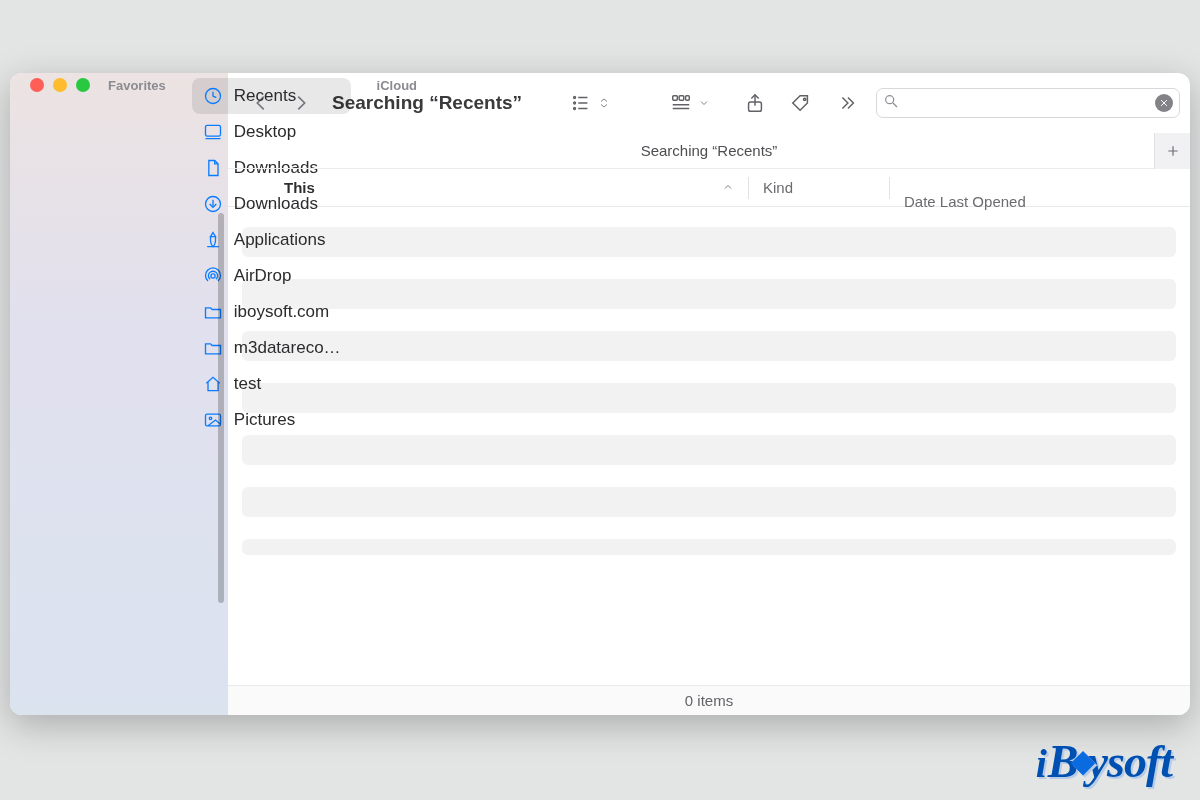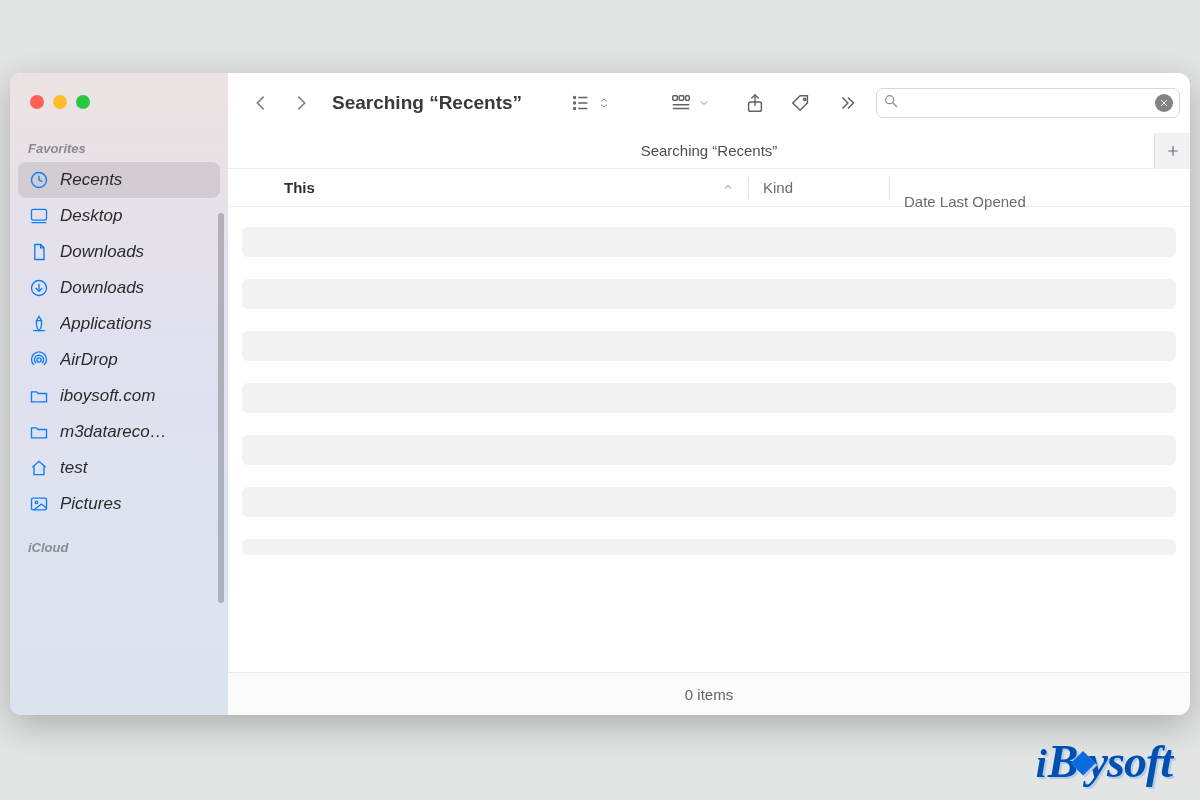--- a/index.html
+++ b/index.html
@@ -23,24 +23,23 @@
     box-shadow: 0 10px 36px rgba(0,0,0,.25);
     display: flex;
     overflow: hidden;
   }
   
   .sidebar {
     width: 218px;
     flex: 0 0 218px;
     background: linear-gradient(180deg,#ece3e2 0%,#e1e0ee 40%,#dee2ef 70%,#dbe3ef 100%);
     display: flex;
-    flex-direction: column;
-    padding-top: 22px;
+    flex-direction: row;
+    padding-top: 5px;
     position: relative;
-    font-style: italic;
   }
   .traffic {
     display: flex;
     gap: 9px;
     padding-left: 20px;
     margin-bottom: 32px;
   }
   .dot { width: 14px; height: 14px; border-radius: 50%; }
   .dot.red{background:#ff5f57;} .dot.yellow{background:#febc2e;} .dot.green{background:#28c840;}
   .scrollthumb{
@@ -119,21 +118,21 @@
   .col.name .sort{margin-left:auto;}
   .col .sort svg{width:12px;height:12px;stroke:#7b7b80;stroke-width:2;fill:none;}
   .col-sep{width:1px;height:22px;background:#e2e2e5;}
   .col.kind{flex:0 0 140px;align-items:flex-end;}
   .col.date{flex:1;margin-top:28px;}
 
   .results{flex:1;overflow:hidden;padding:20px 14px;display:flex;flex-direction:column;gap:22px;}
   .ph-row{height:30px;border-radius:6px;background:#f2f2f3;}
 
   .statusbar{
-    height:43px;border-top:1px solid #e9e9eb;background:#fafafb;
+    height:30px;border-top:1px solid #e9e9eb;background:#fafafb;
     display:flex;align-items:center;justify-content:center;color:#636368;font-size:15px;
   }
 
   .brand{
     position:absolute; right:28px; bottom:12px;
     font-family: Georgia, "Times New Roman", serif;
     font-style:italic; font-weight:800; font-size:46px;
     color:#0050b1; text-shadow:2px 2px 0 #b6cbe8;
     letter-spacing:-1px;
     display:flex;align-items:baseline;

